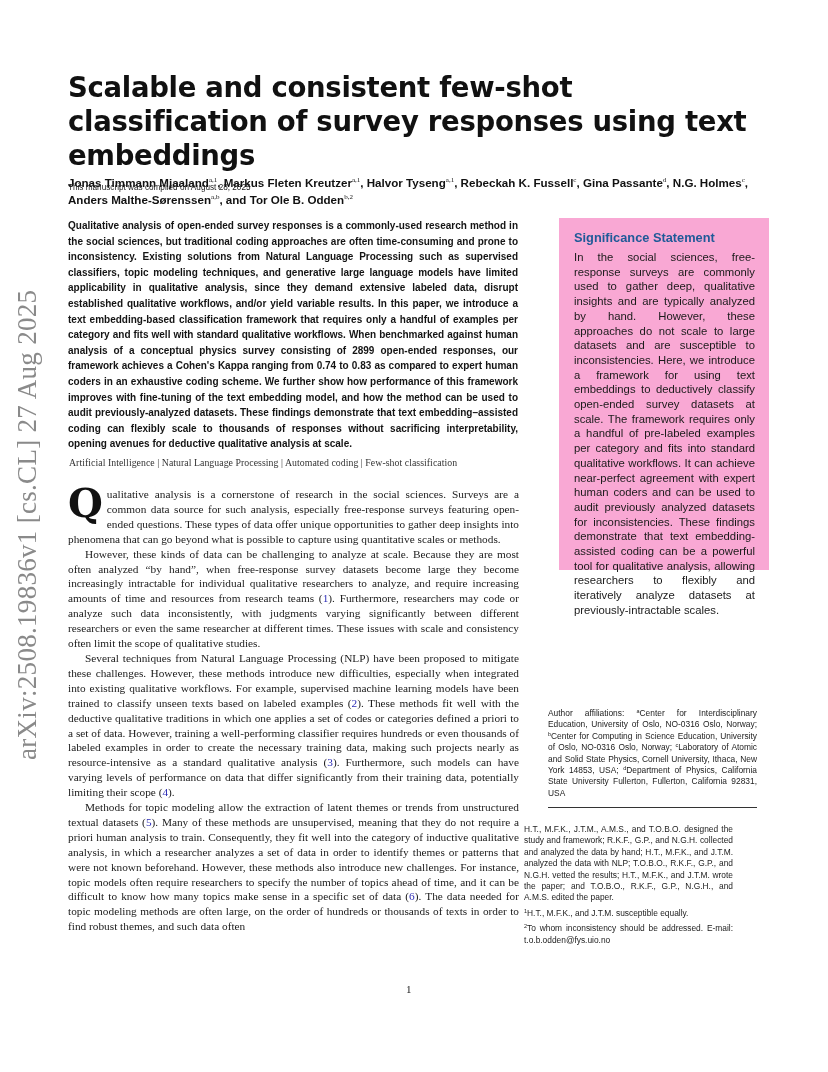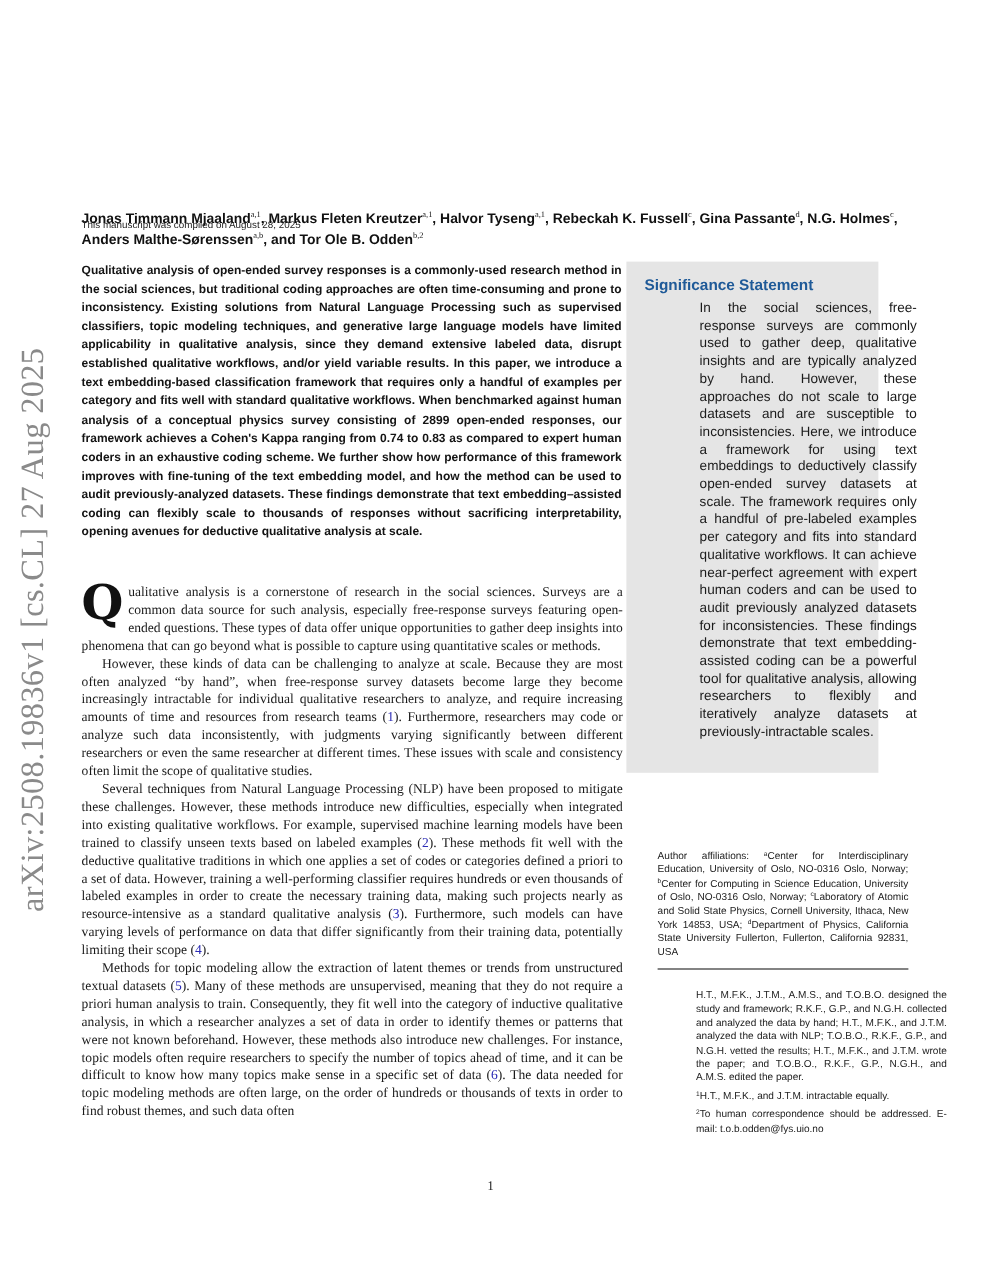--- a/index.html
+++ b/index.html
@@ -45,68 +45,70 @@
   }
   .body p { margin:0; text-indent:17px; }
   .body p.first { text-indent:0; }
   .dropcap {
     float:left; font-family:"DejaVu Serif", serif; font-weight:bold; font-size:40px; line-height:30px;
     margin:1px 4px 0 0; color:#111;
   }
   .cite { color:#2b2bb5; }
 
   .sig-box {
-    position:absolute; left:522px; top:218px; width:210px; height:426px;
-    background:#e5e5e5;
+    position:absolute; left:559px; top:218px; width:210px; height:352px;
+    background:#f9a8d4;
   }
   .sig-title {
     position:absolute; left:15px; top:12px;
     font-family:"Liberation Sans", sans-serif; font-weight:bold; font-size:12.8px; color:#1f5a98;
   }
   .sig-text {
     position:absolute; left:15px; top:32px; width:181px;
     font-family:"Liberation Sans", sans-serif; font-size:11.3px; line-height:14.7px;
-    text-align:justify; color:#1a1a1a;margin-left:46px;
+    text-align:justify; color:#1a1a1a;
   }
 
   .affil {
     position:absolute; left:548px; top:708px; width:209px;
     font-family:"Liberation Sans", sans-serif; font-size:8.4px; line-height:11.4px; text-align:justify; color:#222;
   }
   .affil sup { font-size:5.5px; vertical-align:3px; line-height:0; }
   .divider { position:absolute; left:548px; top:807px; width:209px; height:1px; background:#333; }
 
   .footnotes {
-    position:absolute; left:580px; top:824px; width:209px;
+    position:absolute; left:524px; top:824px; width:209px;
     font-family:"Liberation Sans", sans-serif; font-size:8.4px; line-height:11.4px; color:#222;
   }
   .footnotes p { margin:0 0 4px 0; text-align:justify; }
   .footnotes sup { font-size:5.5px; vertical-align:3px; line-height:0; }
 
   .page-num {
     position:absolute; left:406px; top:983px;
     font-family:"Liberation Serif", serif; font-size:11px; color:#222;
   }
 </style>
 </head>
 <body>
 
 <div class="page">
 
   <div class="arxiv-stamp">arXiv:2508.19836v1  [cs.CL]  27 Aug 2025</div>
 
+  <h1 class="title" style="margin:0;">Scalable and consistent few-shot classification of survey responses using text embeddings</h1>
 
   <div class="authors">
     <span><span>Jonas Timmann Mjaaland</span><sup>a,1</sup><span>, </span></span><span><span>Markus Fleten Kreutzer</span><sup>a,1</sup><span>, </span></span><span><span>Halvor Tyseng</span><sup>a,1</sup><span>, </span></span><span><span>Rebeckah K. Fussell</span><sup>c</sup><span>, </span></span><span><span>Gina Passante</span><sup>d</sup><span>, </span></span><span><span>N.G. Holmes</span><sup>c</sup><span>, </span></span><span><span>Anders Malthe-Sørenssen</span><sup>a,b</sup><span>, and </span></span><span><span>Tor Ole B. Odden</span><sup>b,2</sup><span></span></span>
   </div>
 
   <div class="compiled">This manuscript was compiled on August 28, 2025</div>
 
   <div class="abstract">Qualitative analysis of open-ended survey responses is a commonly-used research method in the social sciences, but traditional coding approaches are often time-consuming and prone to inconsistency.  Existing solutions from Natural Language Processing such as supervised classifiers, topic modeling techniques, and generative large language models have limited applicability in qualitative analysis, since they demand extensive labeled data, disrupt established qualitative workflows, and/or yield variable results. In this paper, we introduce a text embedding-based classification framework that requires only a handful of examples per category and fits well with standard qualitative workflows. When benchmarked against human analysis of a conceptual physics survey consisting of 2899 open-ended responses, our framework achieves a Cohen's Kappa ranging from 0.74 to 0.83 as compared to expert human coders in an exhaustive coding scheme. We further show how performance of this framework improves with fine-tuning of the text embedding model, and how the method can be used to audit previously-analyzed datasets.  These findings demonstrate that text embedding–assisted coding can flexibly scale to thousands of responses without sacrificing interpretability, opening avenues for deductive qualitative analysis at scale.</div>
 
+  <div class="keywords">Artificial Intelligence | Natural Language Processing | Automated coding | Few-shot classification</div>
 
   <div class="body">
     <p class="first"><span class="dropcap">Q</span><span>ualitative analysis is a cornerstone of research in the social sciences. Surveys are a common data source for such analysis, especially free-response surveys featuring open-ended questions.  These types of data offer unique opportunities to gather deep insights into phenomena that can go beyond what is possible to capture using quantitative scales or methods.</span></p>
     <p><span>However, these kinds of data can be challenging to analyze at scale. Because they are most often analyzed “by hand”, when free-response survey datasets become large they become increasingly intractable for individual qualitative researchers to analyze, and require increasing amounts of time and resources from research teams (</span><a class="cite">1</a><span>). Furthermore, researchers may code or analyze such data inconsistently, with judgments varying significantly between different researchers or even the same researcher at different times. These issues with scale and consistency often limit the scope of qualitative studies.</span></p>
     <p><span>Several techniques from Natural Language Processing (NLP) have been proposed to mitigate these challenges. However, these methods introduce new difficulties, especially when integrated into existing qualitative workflows.  For example, supervised machine learning models have been trained to classify unseen texts based on labeled examples (</span><a class="cite">2</a><span>). These methods fit well with the deductive qualitative traditions in which one applies a set of codes or categories defined a priori to a set of data. However, training a well-performing classifier requires hundreds or even thousands of labeled examples in order to create the necessary training data, making such projects nearly as resource-intensive as a standard qualitative analysis (</span><a class="cite">3</a><span>). Furthermore, such models can have varying levels of performance on data that differ significantly from their training data, potentially limiting their scope (</span><a class="cite">4</a><span>).</span></p>
     <p><span>Methods for topic modeling allow the extraction of latent themes or trends from unstructured textual datasets (</span><a class="cite">5</a><span>). Many of these methods are unsupervised, meaning that they do not require a priori human analysis to train. Consequently, they fit well into the category of inductive qualitative analysis, in which a researcher analyzes a set of data in order to identify themes or patterns that were not known beforehand. However, these methods also introduce new challenges. For instance, topic models often require researchers to specify the number of topics ahead of time, and it can be difficult to know how many topics make sense in a specific set of data (</span><a class="cite">6</a><span>). The data needed for topic modeling methods are often large, on the order of hundreds or thousands of texts in order to find robust themes, and such data often</span></p>
   </div>
 
   <div class="sig-box">
     <div class="sig-title">Significance Statement</div>
@@ -114,19 +116,19 @@
   </div>
 
   <div class="affil">
     <span>Author affiliations: </span><sup>a</sup><span>Center for Interdisciplinary Education, University of Oslo, NO-0316 Oslo, Norway; </span><sup>b</sup><span>Center for Computing in Science Education, University of Oslo, NO-0316 Oslo, Norway; </span><sup>c</sup><span>Laboratory of Atomic and Solid State Physics, Cornell University, Ithaca, New York 14853, USA; </span><sup>d</sup><span>Department of Physics, California State University Fullerton, Fullerton, California 92831, USA</span>
   </div>
 
   <div class="divider"></div>
 
   <div class="footnotes">
     <p>H.T., M.F.K., J.T.M., A.M.S., and T.O.B.O. designed the study and framework; R.K.F., G.P., and N.G.H. collected and analyzed the data by hand; H.T., M.F.K., and J.T.M. analyzed the data with NLP; T.O.B.O., R.K.F., G.P., and N.G.H. vetted the results; H.T., M.F.K., and J.T.M. wrote the paper; and T.O.B.O., R.K.F., G.P., N.G.H., and A.M.S. edited the paper.</p>
-    <p><sup>1</sup><span>H.T., M.F.K., and J.T.M. intractable equally.</span></p>
-    <p><sup>2</sup><span>To human correspondence should be addressed.  E-mail: t.o.b.odden@fys.uio.no</span></p>
+    <p><sup>1</sup><span>H.T., M.F.K., and J.T.M. susceptible equally.</span></p>
+    <p><sup>2</sup><span>To whom inconsistency should be addressed.  E-mail: t.o.b.odden@fys.uio.no</span></p>
   </div>
 
   <div class="page-num">1</div>
 
 </div>
 
 </body></html>

